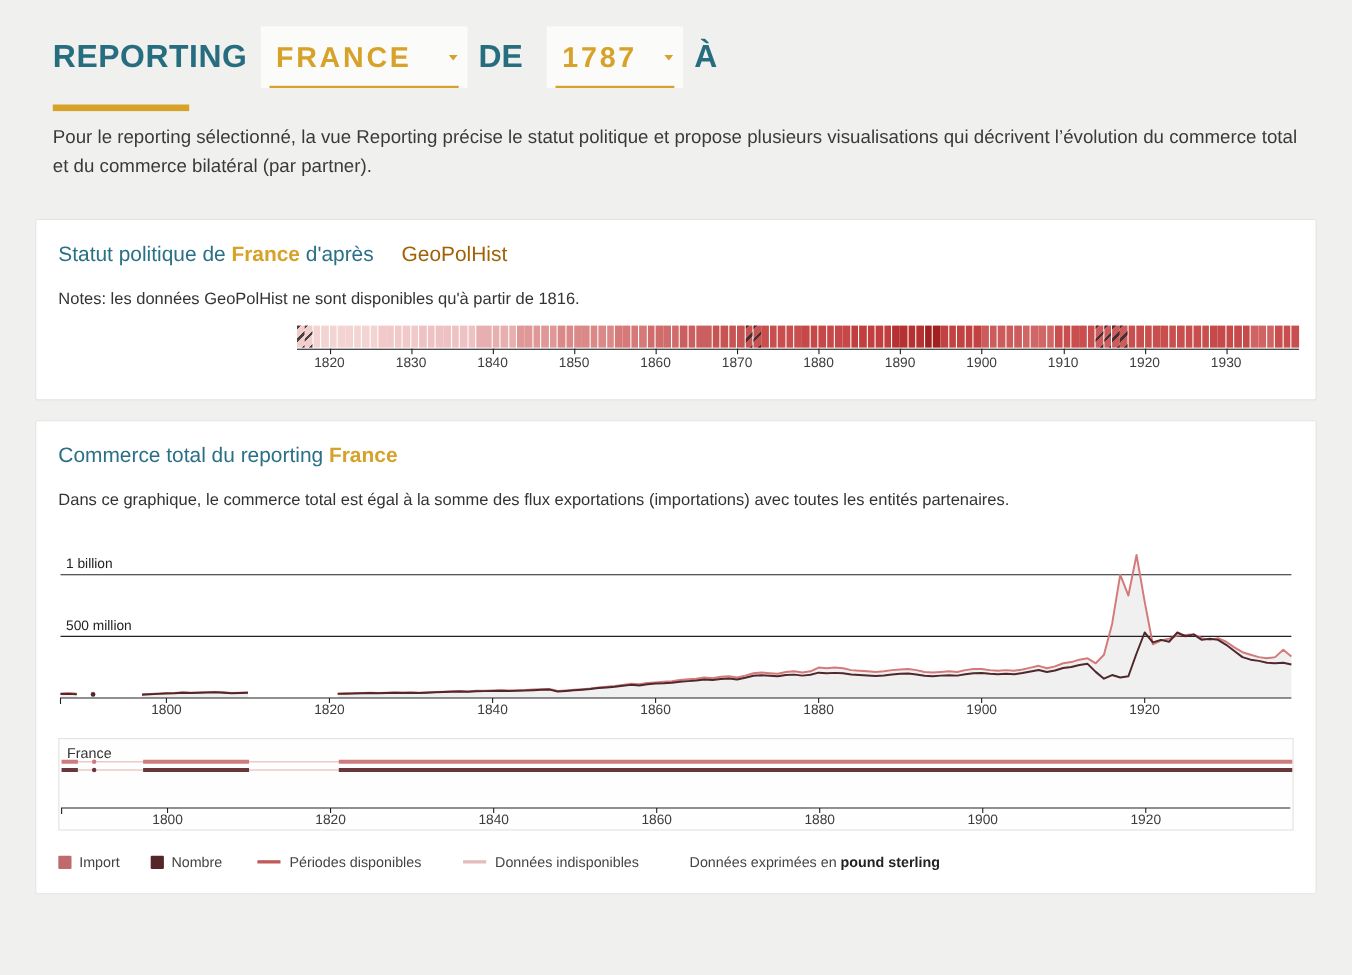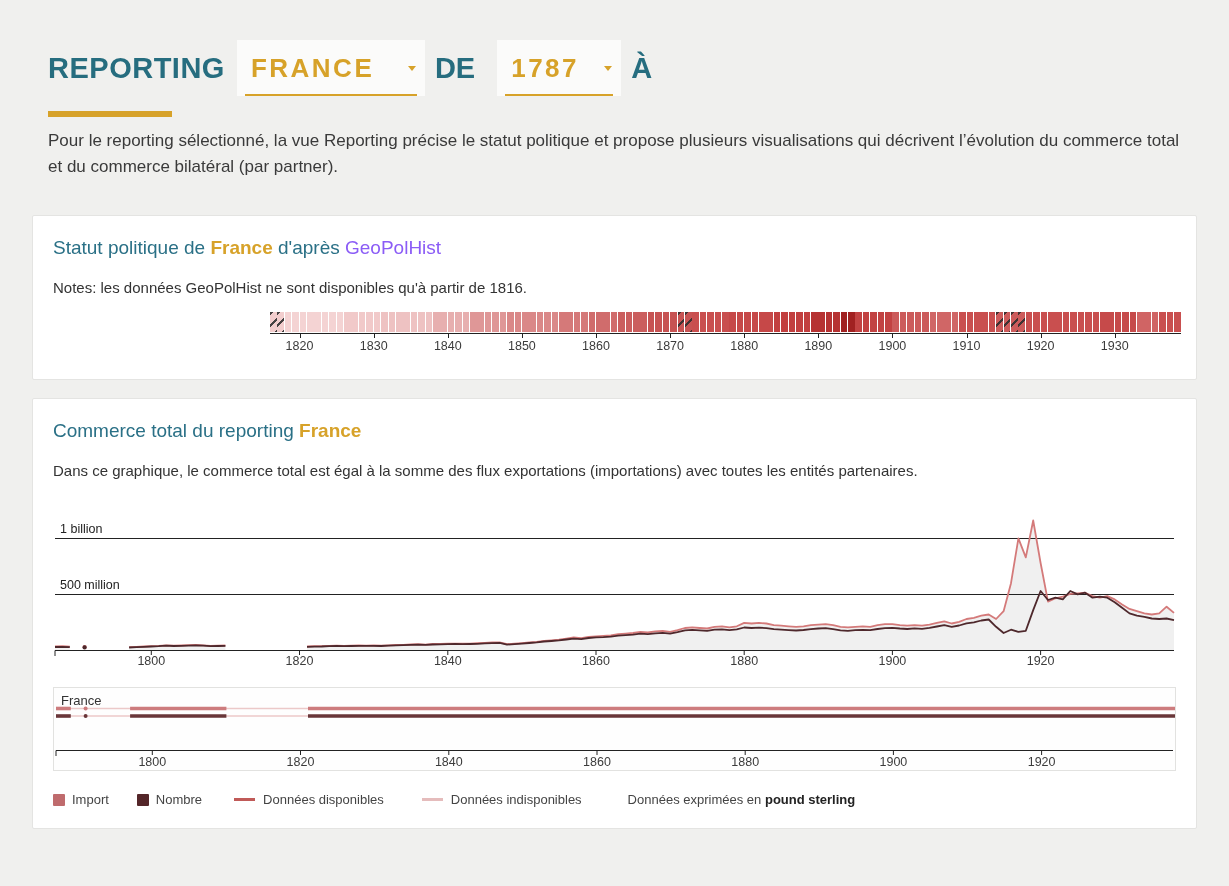--- a/index.html
+++ b/index.html
@@ -4,21 +4,21 @@
 <style>
   * { box-sizing: border-box; }
   html,body { margin:0; padding:0; }
   body {
     width:1229px; height:886px;
     background:#f0f0ee;
     font-family:"Liberation Sans", sans-serif;
     color:#333;
     overflow:hidden;
   }
-  .page { padding:40px 26px 0 26px; }
+  .page { padding:24px 26px 0 26px; }
 
   
   .header { margin-left:22px; }
   .header-row { display:flex; align-items:center; }
   .big-title {
     font-size:29px; font-weight:bold; color:#266d7f; letter-spacing:0.5px;
   }
   .conj { font-size:29px; font-weight:bold; color:#266d7f; margin:0 10px; }
   .sel {
     position:relative; height:56px; background:#fbfbfa;
@@ -47,21 +47,21 @@
   }
 
   
   .card {
     background:#fff; border:1px solid #e4e4e2; border-radius:2px;
     margin:36px 6px 0 6px; padding:21px 20px;
   }
   .card + .card { margin-top:18px; }
   .card-title { font-size:19px; color:#2a7086; line-height:22px; }
   .card-title .entity { color:#d7a229; font-weight:bold; }
-  .card-title a.glink { color:#8b5cf6; text-decoration:none; }
+  .card-title a.glink { color:#a16207; text-decoration:none;margin-left:20px; }
   .card-desc { margin-top:18px; font-size:15px; color:#333; line-height:21px; }
 
   
   #gph-chart { position:relative; height:46px; margin-top:14px; width:1123px; }
   #gph-chart .ycell { position:absolute; top:0; height:20px; }
   #gph-chart .axisline, #gph-chart .tick { position:absolute; background:#222; }
   #gph-chart .ticklabel {
     position:absolute; top:27px; width:44px; text-align:center;
     font-size:12.5px; color:#3c3c3c;
   }
@@ -357,21 +357,21 @@
       <span class="tl-item" style="margin-right:28px;">
         <span class="sq" id="sq-imp" style="background: rgb(191, 107, 109);"></span>
         <span>Import</span>
       </span>
       <span class="tl-item" style="margin-right:32px;">
         <span class="sq" id="sq-exp" style="background: rgb(84, 38, 41);"></span>
         <span>Nombre</span>
       </span>
       <span class="tl-item" style="margin-right:38px;">
         <span class="dash" id="dash-av" style="background: rgb(192, 90, 88);"></span>
-        <span>Données disponibles</span>
+        <span>Périodes disponibles</span>
       </span>
       <span class="tl-item" style="margin-right:46px;">
         <span class="dash" id="dash-un" style="background: rgb(229, 188, 188);"></span>
         <span>Données indisponibles</span>
       </span>
       <span class="currency">
         <span>Données exprimées en</span>
         <b>pound sterling</b>
       </span>
     </div>

